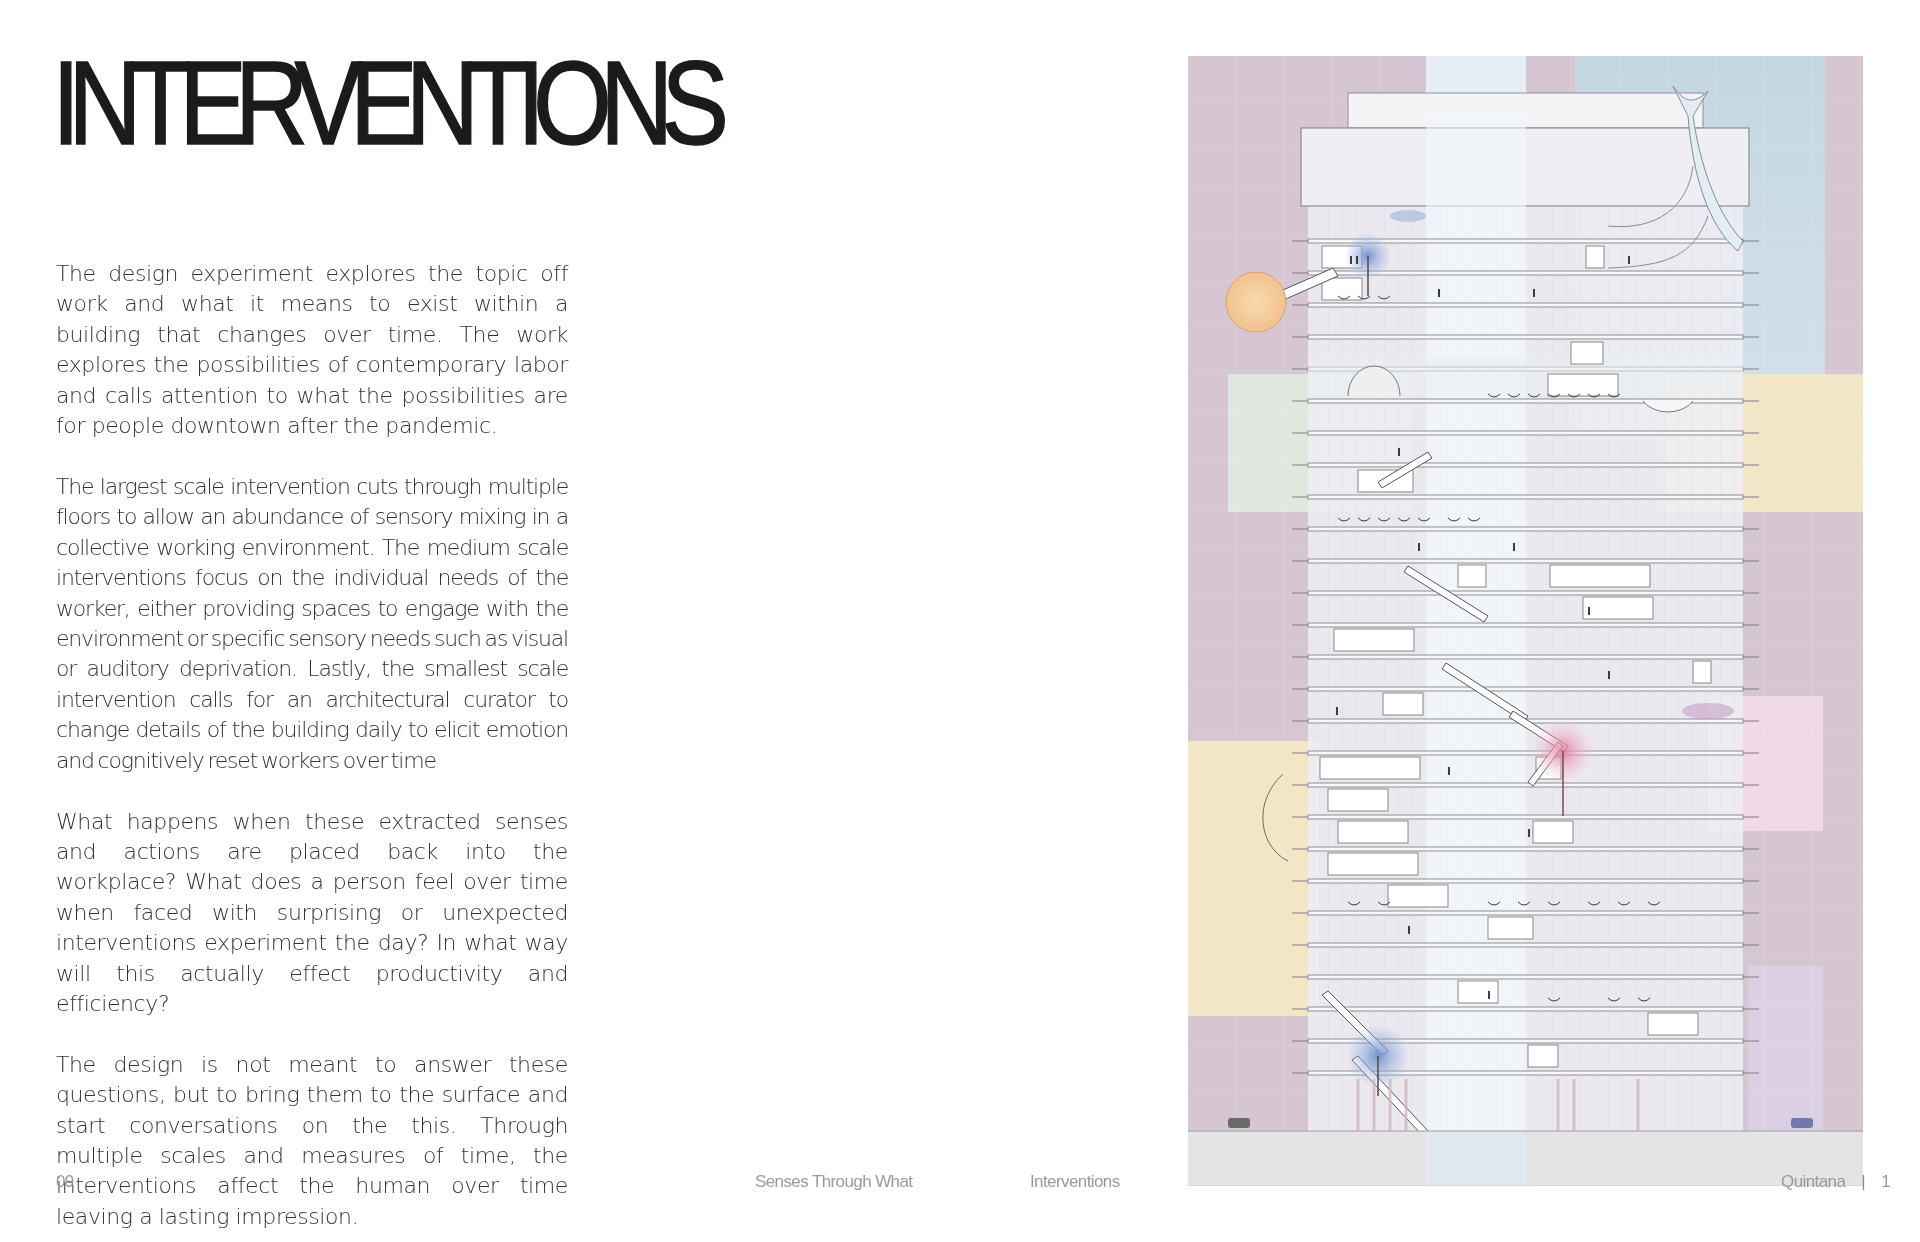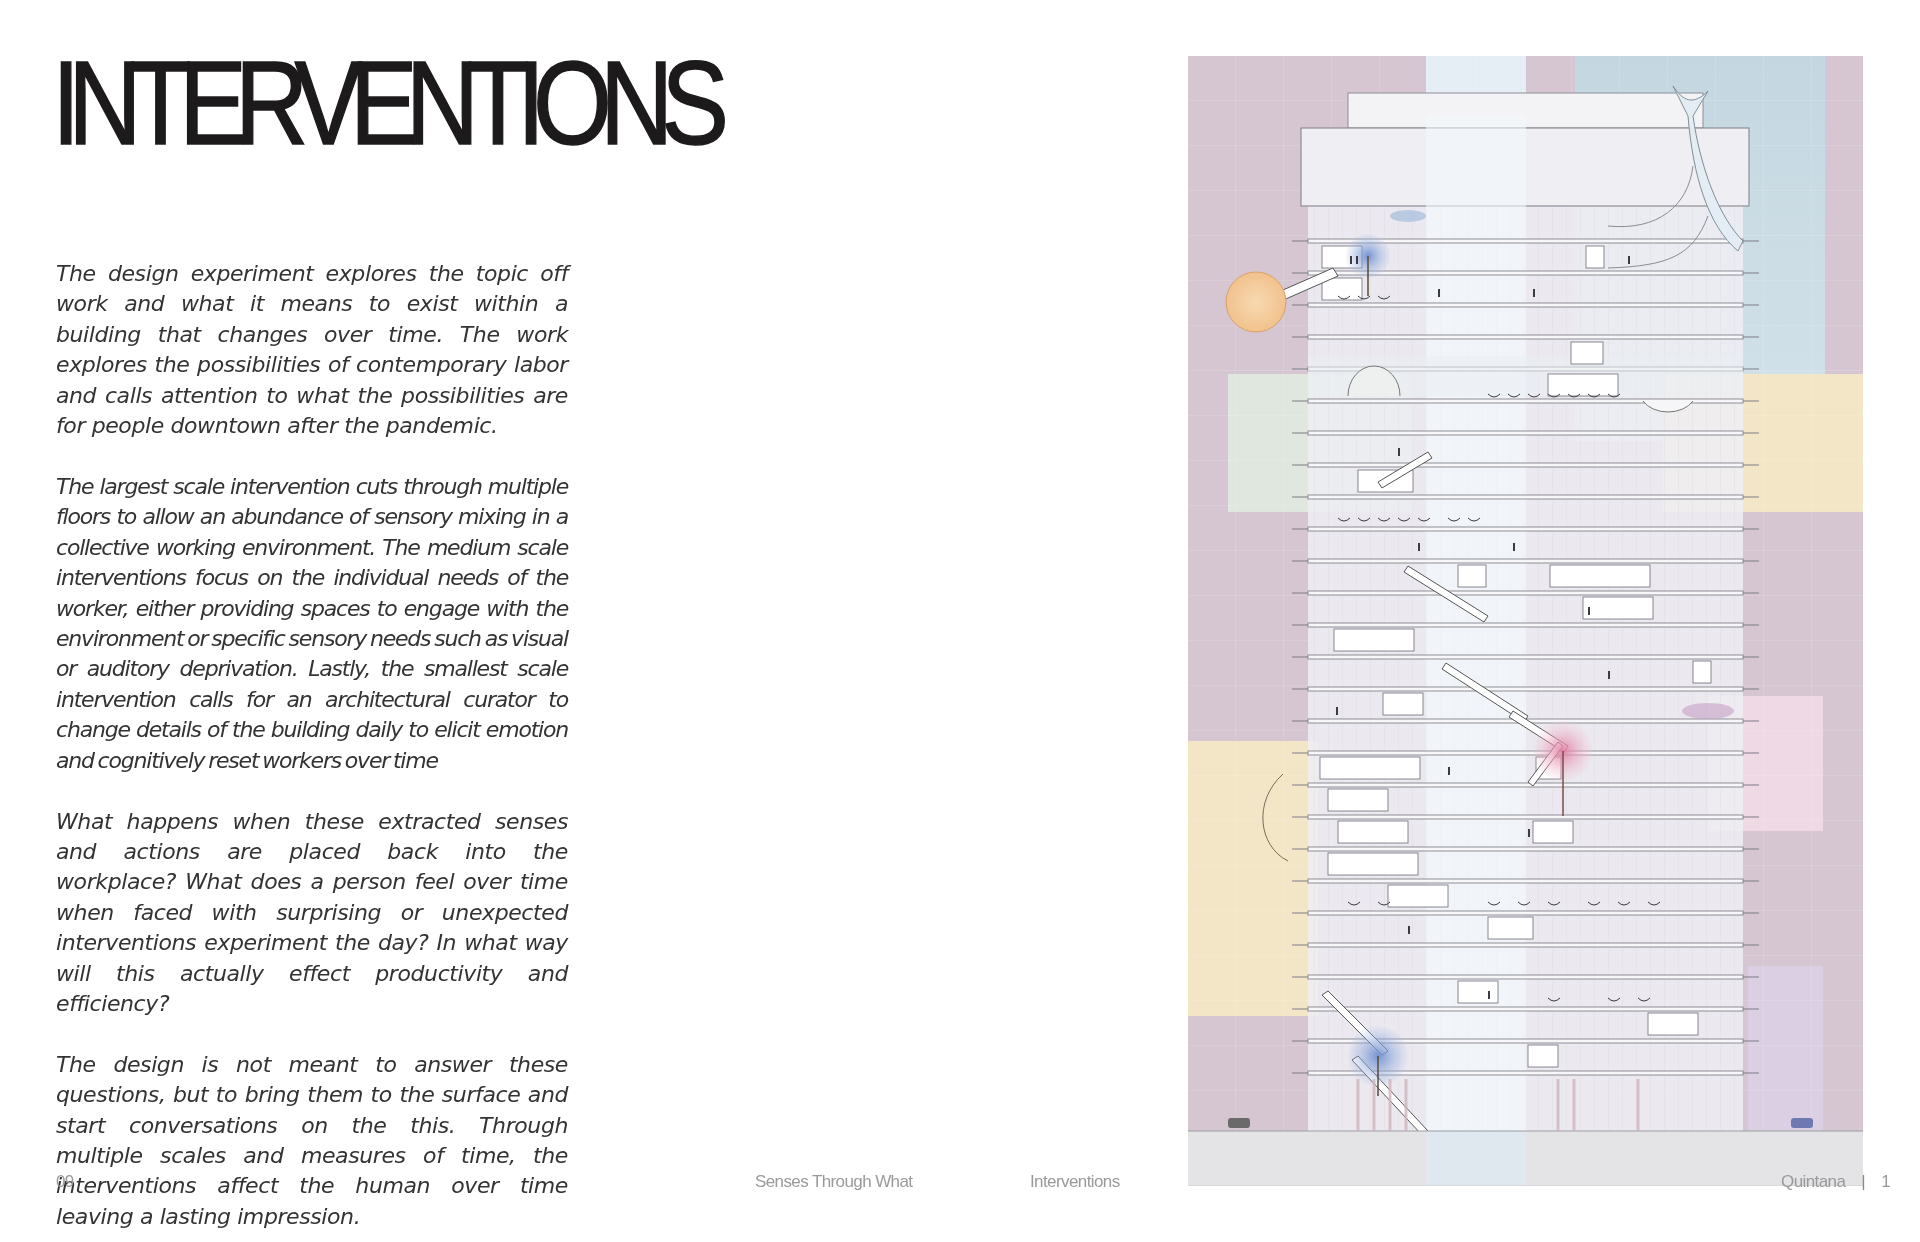--- a/index.html
+++ b/index.html
@@ -19,21 +19,20 @@
   .body-text {
     position: absolute; left: 56px; top: 259px; width: 512px;
     font-family: "DejaVu Sans", sans-serif;
     font-size: 22px; line-height: 30.4px; color: #333;
     font-weight: 300;
   }
   .body-text p {
     text-align: justify; text-align-last: left;
     margin-bottom: 30.5px;
     letter-spacing: -0.4px;
-    font-style: italic;
   }
   .body-text p.tight { letter-spacing: -1.2px; word-spacing: -2px; }
 
   .footer { position: absolute; top: 1172px; height: 24px; width: 100%;
     font-family: "Liberation Sans", sans-serif; font-size: 17px; color: #9a9a9a; letter-spacing: -0.6px; }
   .footer span { position: absolute; top: 0; white-space: nowrap; }
   .f-left { left: 56px; }
   .f-mid1 { left: 755px; }
   .f-mid2 { left: 1030px; }
   .f-right { right: 30px; }

